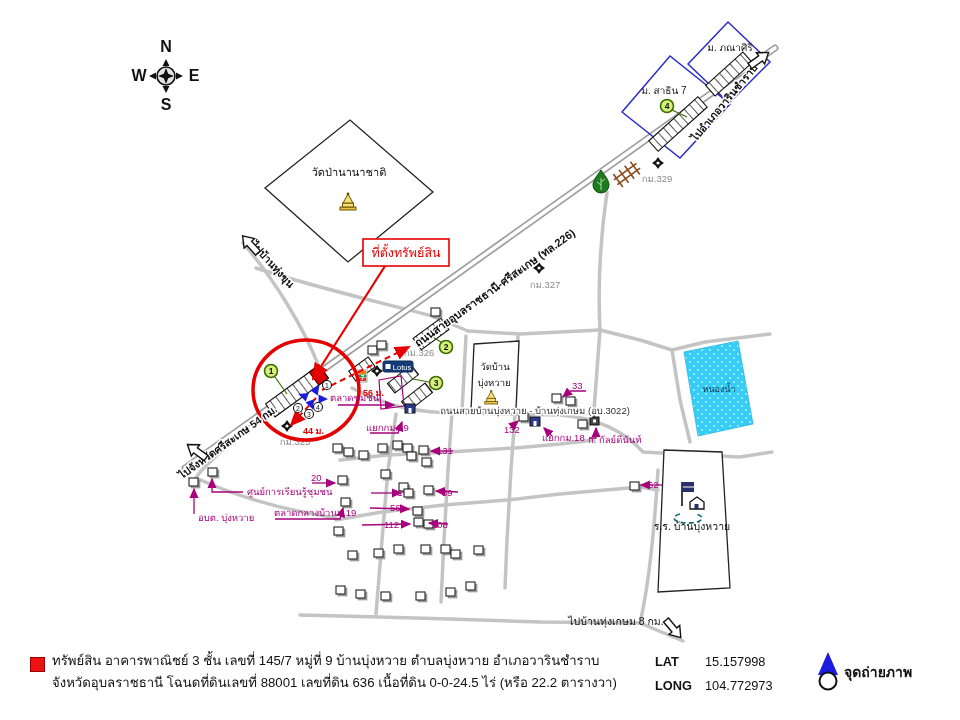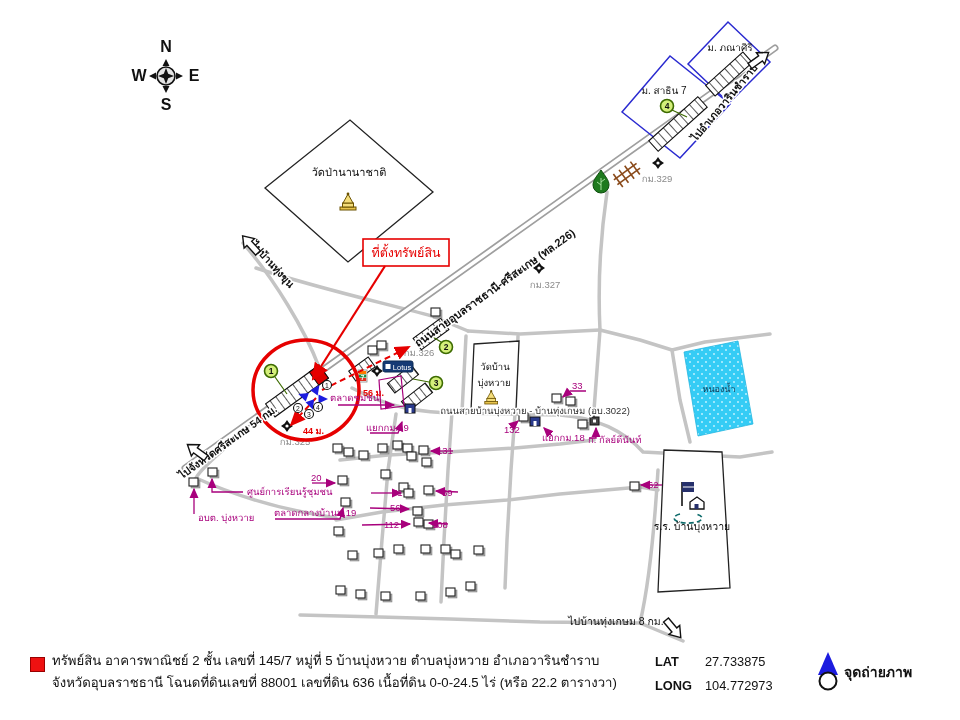--- a/index.html
+++ b/index.html
@@ -347,27 +347,27 @@
       <path d="M0,-17 L-3.5,-10 L3.5,-10 Z M0,17 L-3.5,10 L3.5,10 Z M-17,0 L-10,-3.5 L-10,3.5 Z M17,0 L10,-3.5 L10,3.5 Z" fill="#111"></path>
       <path d="M0,-8 L2.2,-2.2 L8,0 L2.2,2.2 L0,8 L-2.2,2.2 L-8,0 L-2.2,-2.2 Z" fill="#111"></path>
     </g>
   </g>
 </svg>
 
 
 <div id="legend">
   <div class="sq"></div>
   <div class="txt">
-    <div><b>ทรัพย์สิน</b> <span>อาคารพาณิชย์ 2 ชั้น เลขที่ 145/7 หมู่ที่ 5 บ้านบุ่งหวาย ตำบลบุ่งหวาย อำเภอวารินชำราบ</span></div>
+    <div><b>ทรัพย์สิน</b> <span>อาคารพาณิชย์ 3 ชั้น เลขที่ 145/7 หมู่ที่ 9 บ้านบุ่งหวาย ตำบลบุ่งหวาย อำเภอวารินชำราบ</span></div>
     <div>จังหวัดอุบลราชธานี โฉนดที่ดินเลขที่ 88001 เลขที่ดิน 636 เนื้อที่ดิน 0-0-24.5 ไร่ (หรือ 22.2 ตารางวา)</div>
   </div>
   <div class="coords">
     <div class="row">
       <span class="lab">LAT</span>
-      <span>27.733875</span>
+      <span>15.157998</span>
     </div>
     <div class="row">
       <span class="lab">LONG</span>
       <span>104.772973</span>
     </div>
   </div>
   <div class="photo">
     <svg width="32" height="44" viewBox="0 0 32 44">
       <path d="M16,2 L26,25 L6,25 Z" fill="#1c1cdf"></path>
       <circle cx="16" cy="31" r="8.5" fill="#fff" stroke="#111" stroke-width="2"></circle>

